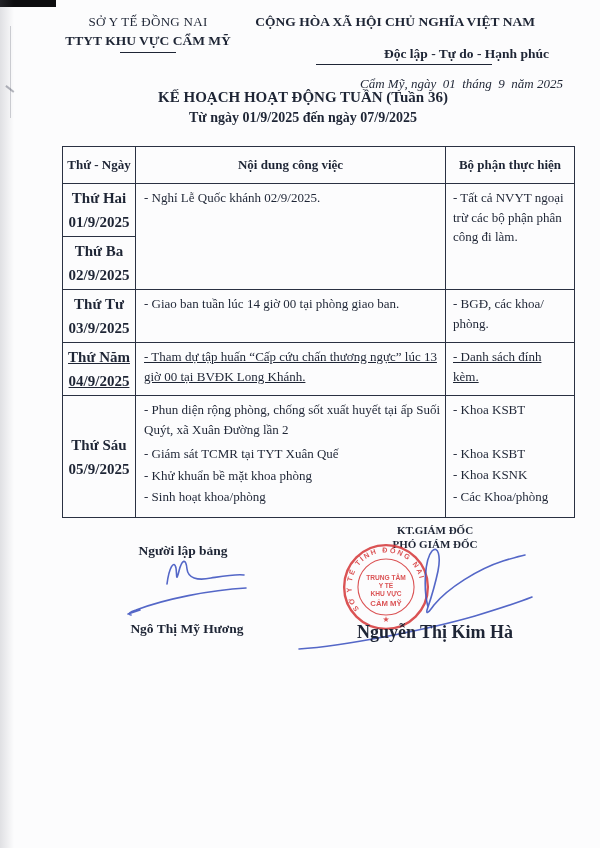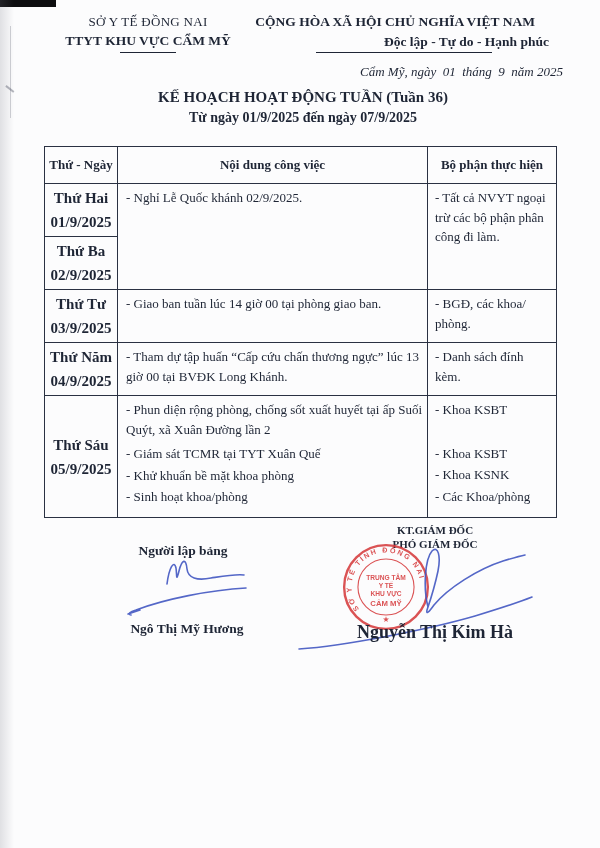--- a/index.html
+++ b/index.html
@@ -13,37 +13,37 @@
     background:linear-gradient(to right,rgba(110,112,124,.20),rgba(110,112,124,0));}
   .scan-line{position:absolute;left:10px;top:26px;width:1px;height:92px;background:rgba(90,95,110,.28);}
   .scan-mark{position:absolute;left:5px;top:88px;width:10px;height:1.5px;background:rgba(90,95,110,.45);transform:rotate(38deg);}
   
   .org-block{position:absolute;left:48px;top:13px;width:200px;text-align:center;line-height:1.4;}
   .org-line1{font-size:13px;letter-spacing:.3px;}
   .org-line2{font-size:13.5px;font-weight:bold;margin-top:1px;}
   .org-underline{width:56px;border-bottom:1.4px solid #1e2535;margin:1px auto 0;}
   .nat-block{position:absolute;left:245px;top:13px;width:290px;text-align:right;line-height:1.35;}
   .nat-line1{font-size:13.5px;font-weight:bold;}
-  .nat-line2{font-size:13.5px;font-weight:bold;margin-top:2px;transform:translateX(14px);}
+  .nat-line2{font-size:13.5px;font-weight:bold;margin-top:14px;transform:translateX(14px);}
   .nat-underline{width:176px;border-bottom:1.4px solid #1e2535;margin:1px auto 0;transform:translateX(14px);}
   .date-line{font-size:13px;font-style:italic;margin-top:10px;transform:translateX(28px);white-space:pre;}
   
   .title-block{position:absolute;left:0;top:88px;width:606px;text-align:center;line-height:1.25;}
   .title-line1{font-size:15px;font-weight:bold;}
   .title-line2{font-size:14px;font-weight:bold;margin-top:2px;}
   
-  table.plan{position:absolute;left:44px;top:146px;width:512px;border-collapse:collapse;table-layout:fixed;}
+  table.plan{position:absolute;left:62px;top:146px;width:512px;border-collapse:collapse;table-layout:fixed;}
   .plan th,.plan td{border:1.4px solid #2a3142;}
   .plan th{font-size:13px;font-weight:bold;text-align:center;padding:2px;line-height:1.35;}
   .col-day{width:73px;}.col-content{width:310px;}.col-dept{width:129px;}
   .day-cell{font-weight:bold;font-size:15px;text-align:center;vertical-align:middle;line-height:1.6;padding:2px;}
   .content-cell{font-size:13px;vertical-align:top;padding:4px 3px 4px 8px;line-height:1.5;}
   .dept-cell{font-size:13px;vertical-align:top;padding:4px 10px 4px 7px;line-height:1.5;}
   .h-head{height:37px;}.h-r1a{height:45px;}.h-r1b{height:40px;}
-  .h-r2{height:45px;}.h-r3{height:47px;}.h-r4{height:122px;}
+  .h-r2{height:45px;}.h-r3{height:47px;text-decoration:underline;}.h-r4{height:122px;}
   .gap-sm{margin-top:5px;}.gap-xs{margin-top:2px;}.gap-lg{margin-top:24px;}
   
   .sig-left-role{position:absolute;left:93px;top:543px;width:180px;text-align:center;font-size:13.5px;font-weight:bold;}
   .sig-left-name{position:absolute;left:93px;top:621px;width:188px;text-align:center;font-size:13.5px;font-weight:bold;}
   .sig-right-role{position:absolute;left:335px;top:523px;width:200px;text-align:center;font-size:11px;font-weight:bold;line-height:1.3;}
   .sig-right-name{position:absolute;left:335px;top:622px;width:200px;text-align:center;font-size:18px;font-weight:bold;z-index:5;}
   .stamp-svg{position:absolute;left:340px;top:541px;width:92px;height:92px;opacity:.87;z-index:3;}
   .sign-svg{position:absolute;left:0;top:0;width:600px;height:848px;z-index:4;pointer-events:none;}
 </style>
 </head>

